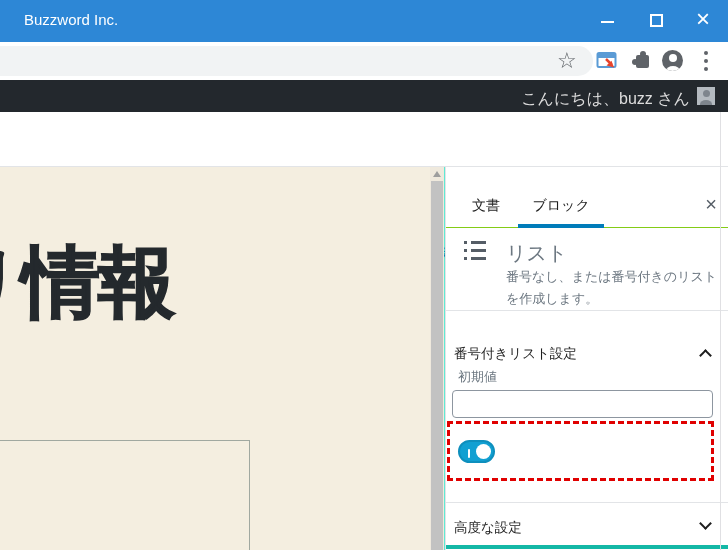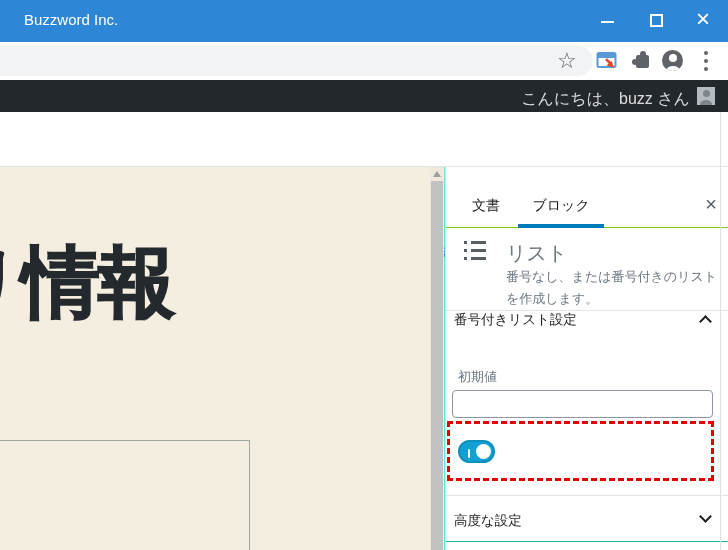--- a/index.html
+++ b/index.html
@@ -67,35 +67,35 @@
   .list-icon .row::before { content:''; position:absolute; left:0; top:0; width:3px; height:3px; background:#555d66; }
   .list-icon .row::after { content:''; position:absolute; left:7px; top:0; width:15px; height:3px; background:#555d66; }
   .block-title { position:absolute; left:60px; top:28px; font-size:20px; color:#6c7781; }
   .block-desc { position:absolute; left:60px; top:54px; width:214px; font-size:13px; line-height:22px; color:#6c7781; }
 
   .panel-header { position:absolute; left:0; right:0; }
   .panel-title { position:absolute; left:8px; font-size:13.5px; font-weight:500; color:#1e1e1e; }
   .chev { position:absolute; right:18px; width:9px; height:9px; border-right:2px solid #1e1e1e; border-bottom:2px solid #1e1e1e; }
   .chev.up { transform:rotate(-135deg); }
   .chev.down { transform:rotate(45deg); }
-  .panel1 { top:128px; height:48px; }
+  .panel1 { top:162px; height:48px; }
   .panel1 .panel-title { top:16px; }
   .panel1 .chev { top:22px; }
 
   .field-label { position:absolute; left:12px; top:201px; font-size:13px; color:#6c7781; }
   .field-input { position:absolute; left:6px; top:223px; width:261px; height:28px; border:1px solid #8d96a0; border-radius:4px; background:#fff; font-size:13px; padding:0 8px; color:#1e1e1e; }
 
   .annotation-highlight { position:absolute; left:1px; top:254px; width:267px; height:60px; border:3px dashed #e00000; }
 
   .toggle { position:absolute; left:12px; top:273px; width:37px; height:23px; border-radius:12px; background:#11a0d2; border:2px solid #0e8fbd; }
   .toggle-knob { position:absolute; right:2px; top:2px; width:15px; height:15px; border-radius:50%; background:#fff; }
   .toggle-bar { position:absolute; left:8px; top:7px; width:2px; height:9px; background:#fff; border-radius:1px; }
   .toggle-label { position:absolute; left:64px; top:278px; font-size:13.5px; color:#6c7781; }
 
-  .panel2 { top:328px; height:47px; border-top:1px solid #e2e4e7; border-bottom:1px solid #14b8a6; }
+  .panel2 { top:335px; height:47px; border-top:1px solid #e2e4e7; border-bottom:4px solid #14b8a6; }
   .panel2 .panel-title { top:16px; }
   .panel2 .chev { top:16px; }
 
   .right-line { position:absolute; top:112px; left:720px; width:1px; height:438px; background:#e0e0e3; }
 </style>
 </head>
 <body>
 
 <div class="window">
 

